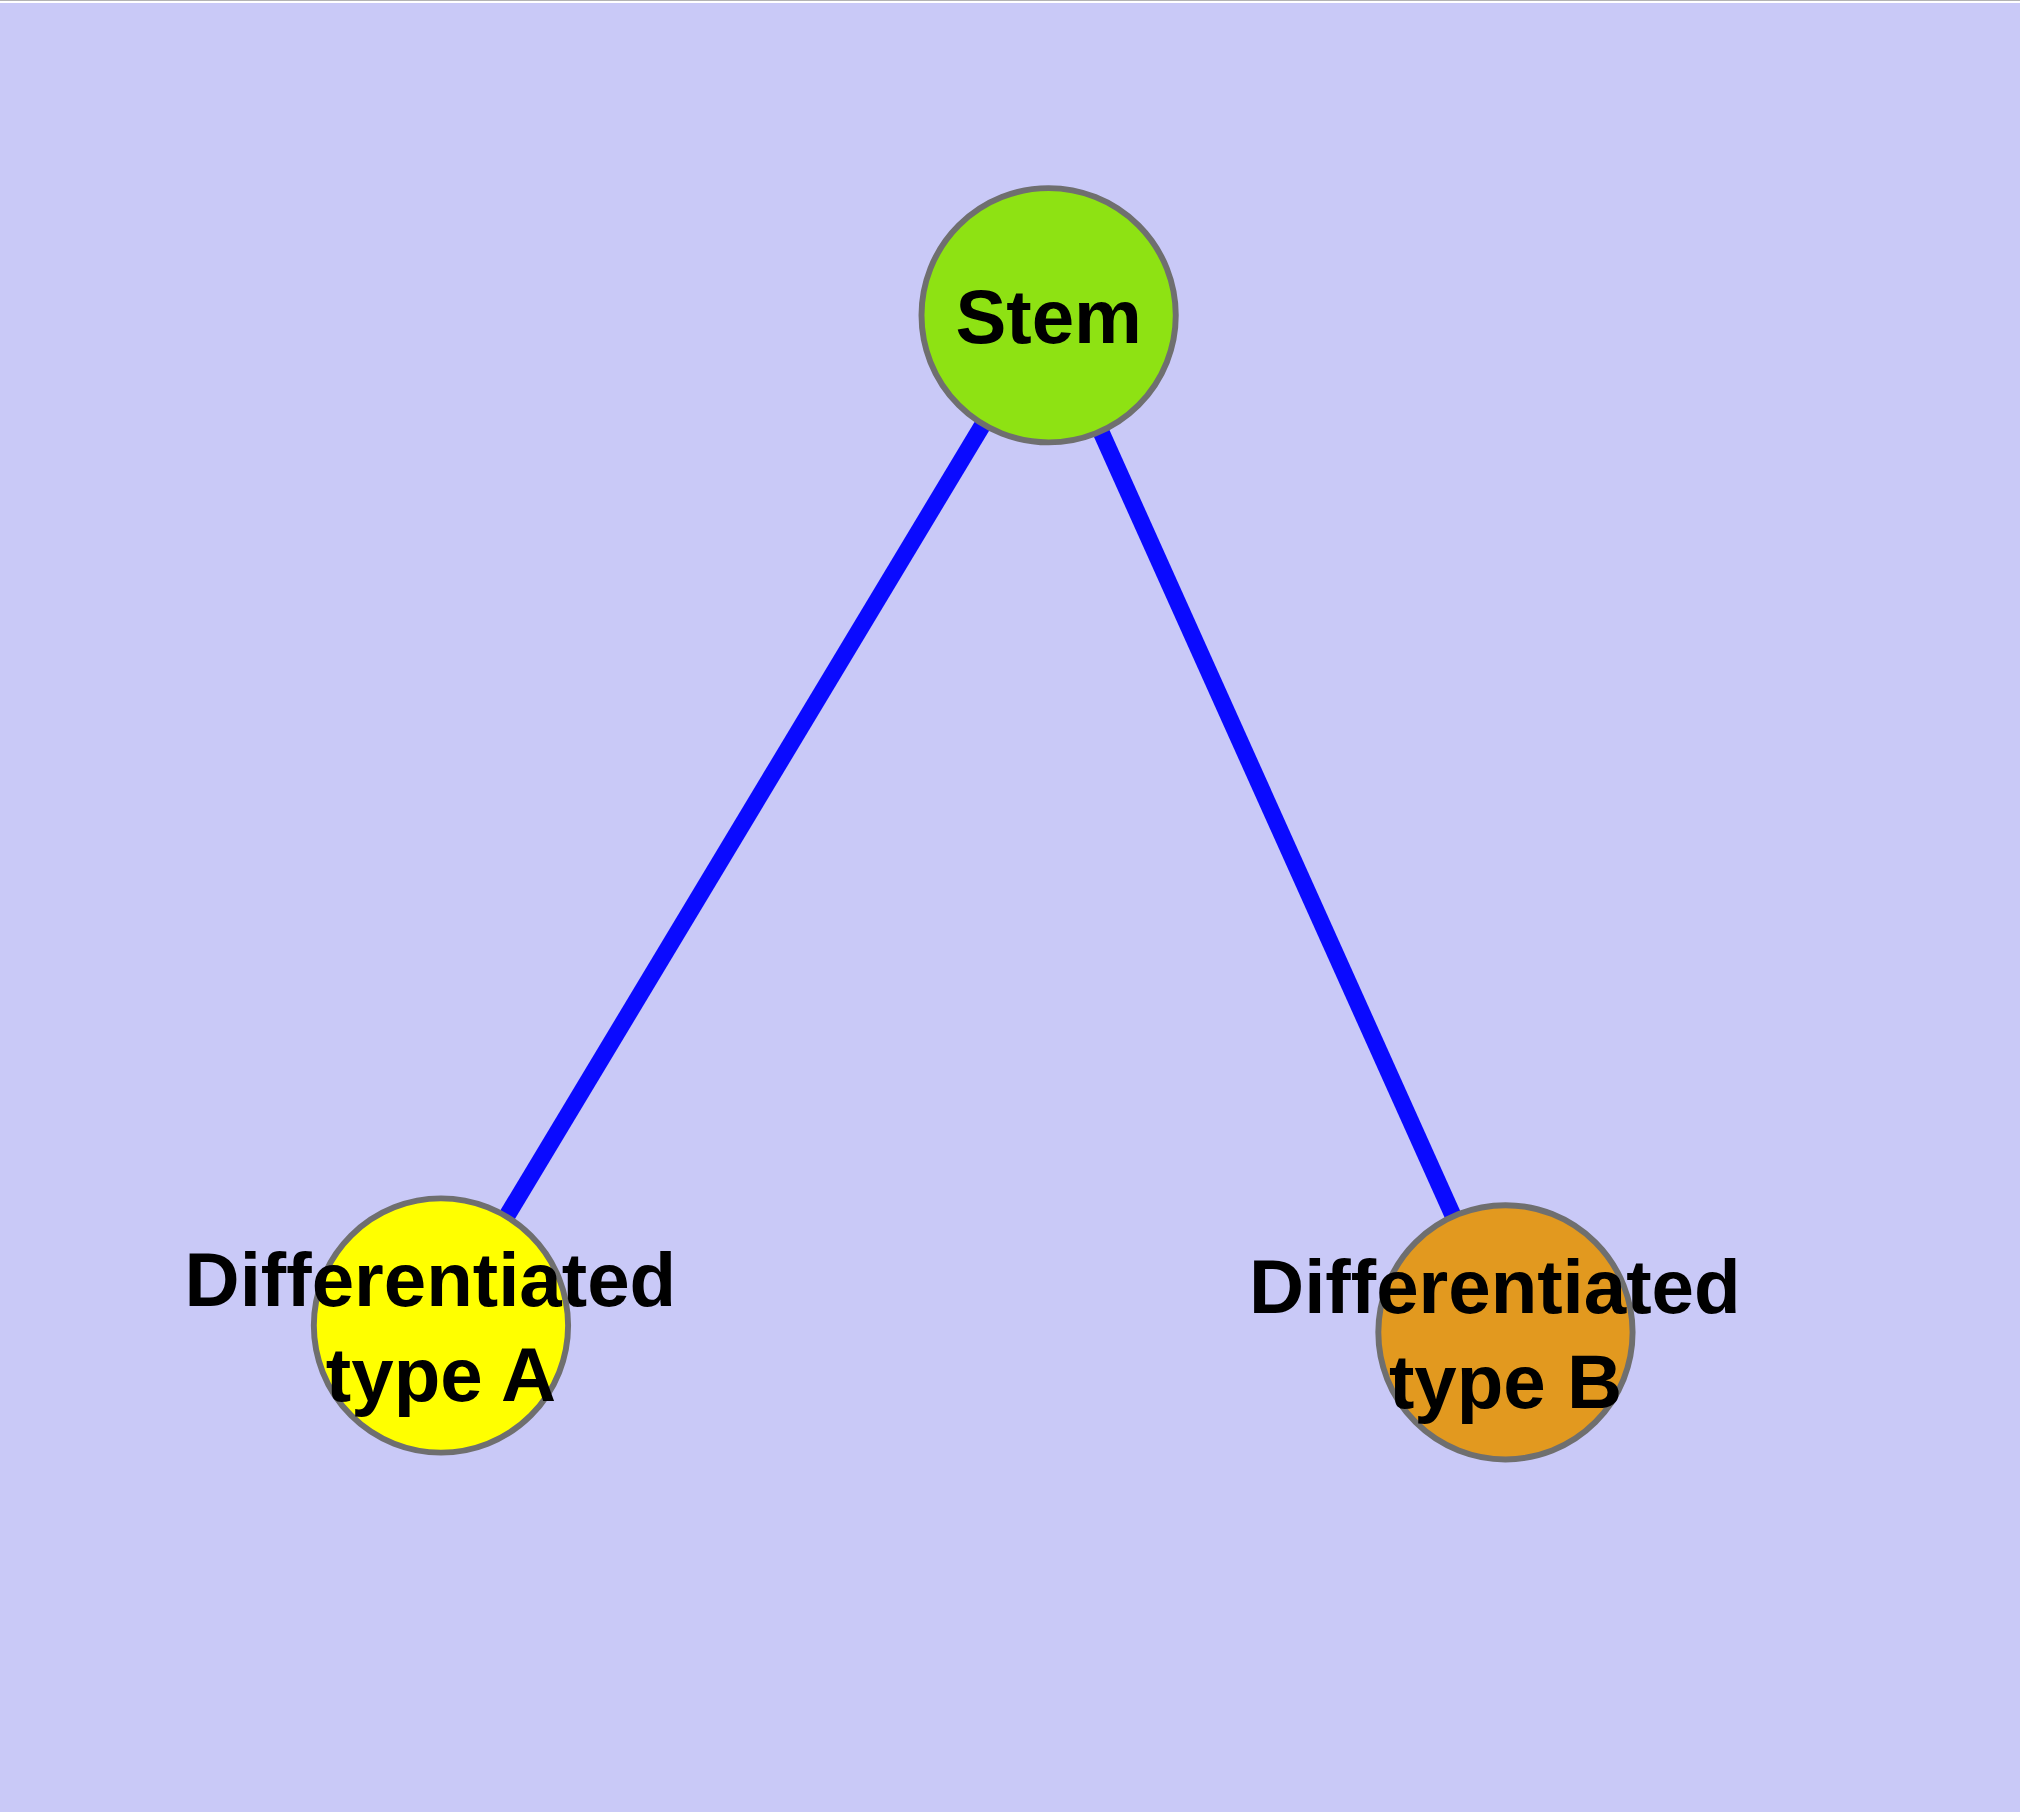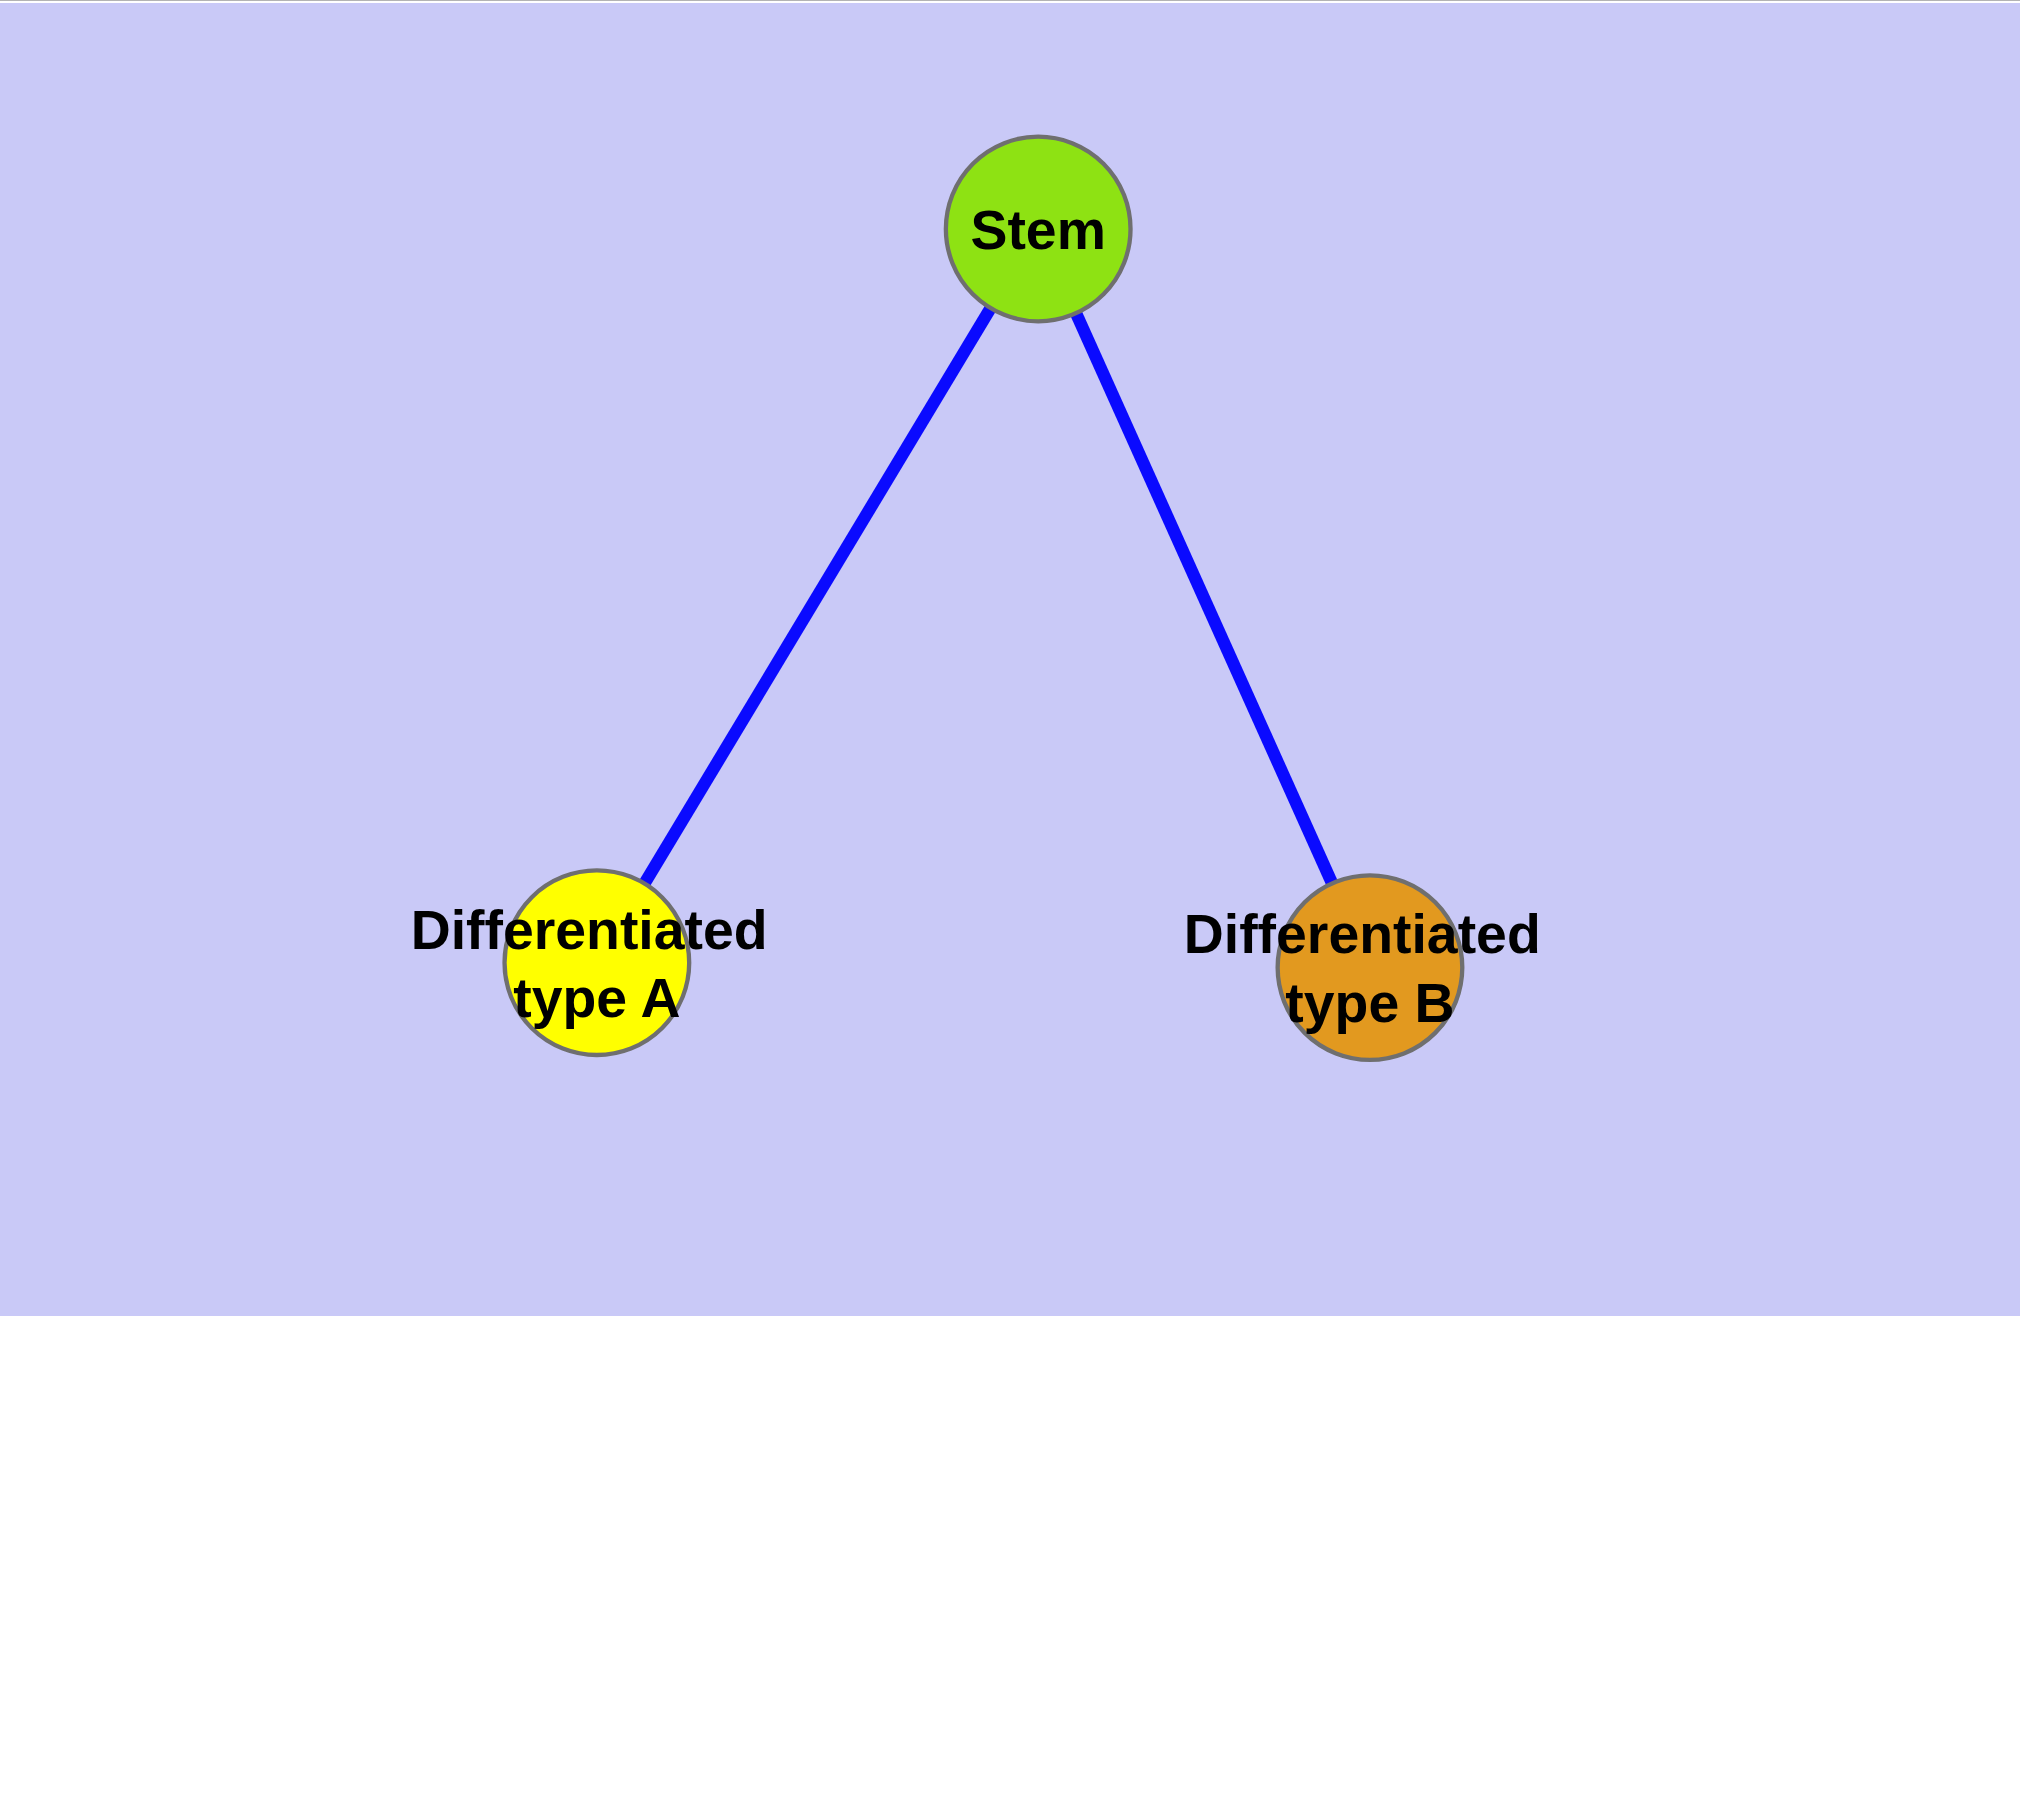--- a/index.html
+++ b/index.html
@@ -5,21 +5,21 @@
 <style>
   html, body {
     margin: 0;
     padding: 0;
     background: #ffffff;
     font-family: "Liberation Sans", sans-serif;
   }
   .canvas {
     position: relative;
     width: 2021px;
-    height: 1316px;
+    height: 1812px;
     background: #c9c9f7;
     overflow: hidden;
   }
   .top-hairline {
     position: absolute;
     top: 0; left: 0; right: 0;
     height: 0.8px;
     background: #b3b3b3;
     z-index: 3;
   }

